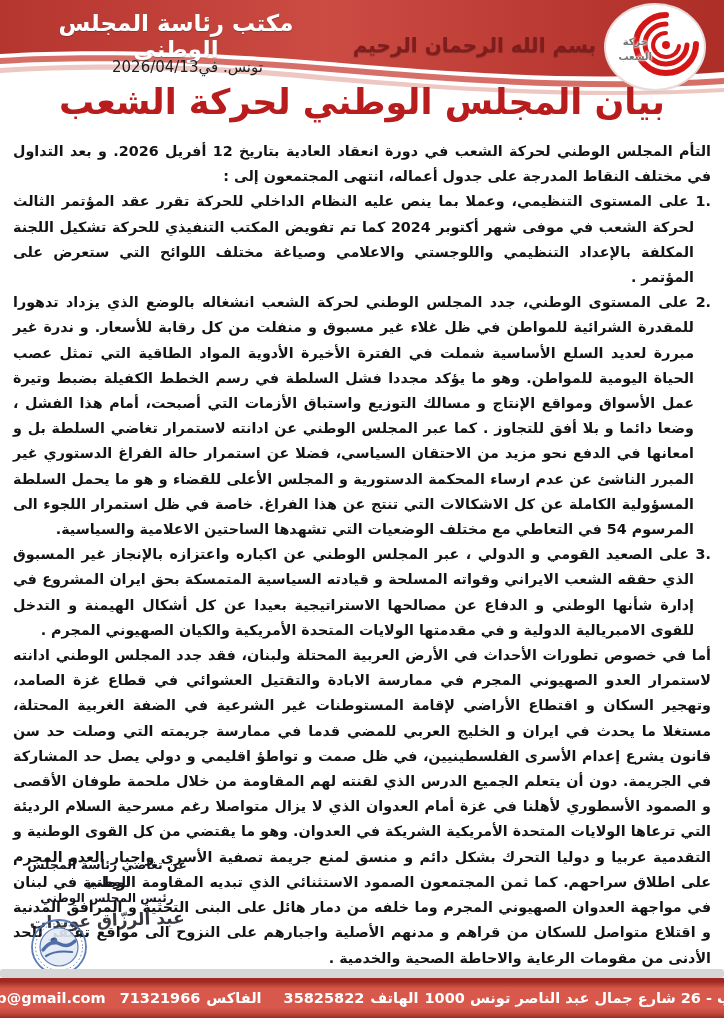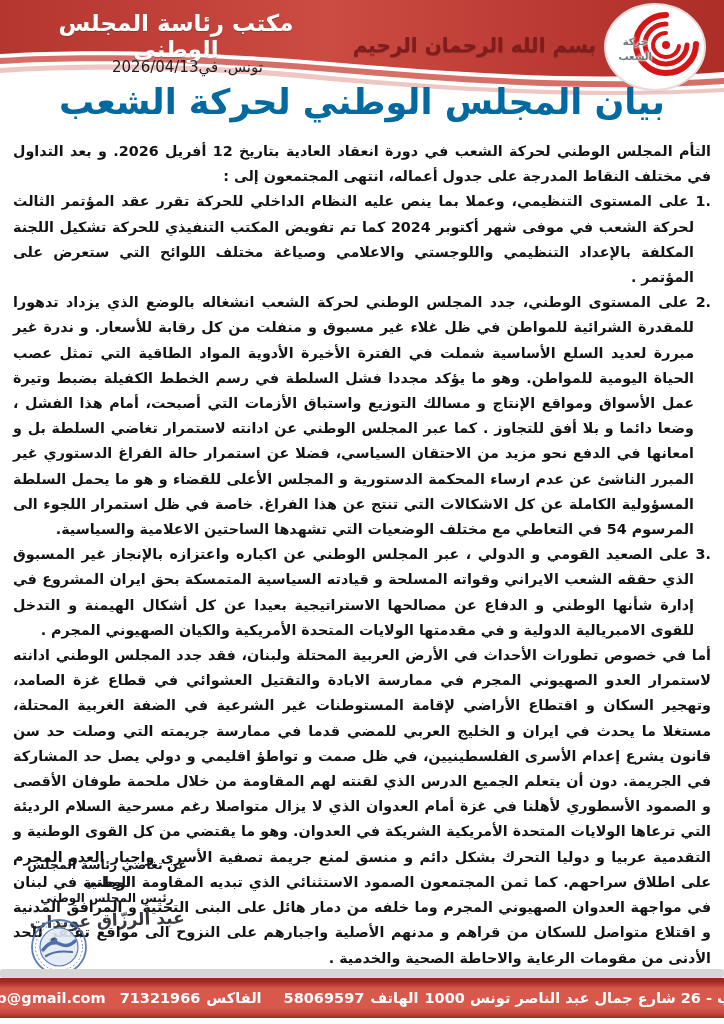--- a/index.html
+++ b/index.html
@@ -33,21 +33,21 @@
   .logo .t1{top:30px;right:56px;}
   .logo .t2{top:45px;right:52px;}
   .date-line{
     position:absolute;top:58px;left:112px;
     font-size:15px;color:#1c1c1c;direction:rtl;
   }
   .date-line .num{display:inline-block;direction:ltr;}
   
   .doc-title{
     position:absolute;top:82px;left:0;width:100%;
-    text-align:center;font-size:35px;font-weight:bold;color:#0369a1;
+    text-align:center;font-size:35px;font-weight:bold;color:#b91c1c;
     letter-spacing:-0.5px;
   }
   
   .body-text{
     position:absolute;top:139px;right:13px;left:13px;
     font-size:14.3px;font-weight:bold;color:#141414;
     line-height:25.2px;text-align:justify;text-justify:inter-word;
   }
   .body-text p{margin:0;}
   .item{padding-right:17px;text-indent:-17px;margin:0;}
@@ -142,19 +142,19 @@
     <circle cx="29" cy="29" r="19" fill="#e3eaf6" stroke="#4a6fae" stroke-width="1.2"></circle>
     <path d="M13,32 q8,-11 17,-6 q8,4 15,-3" fill="none" stroke="#3c5f9e" stroke-width="3.4" stroke-linecap="round"></path>
     <path d="M16,38 q9,-6 26,-4" fill="none" stroke="#3c5f9e" stroke-width="2.2" stroke-linecap="round"></path>
     <circle cx="24" cy="23" r="3.4" fill="#3c5f9e"></circle>
   </svg>
 
   <div class="footer-divider"></div>
   <div class="footer-bar">
     <span class="seg">حركة الشعب - 26 شارع جمال عبد الناصر تونس 1000</span>
     <span class="seg gap1">الهاتف</span>
-    <span class="seg gap1 num">58069597</span>
+    <span class="seg gap1 num">35825822</span>
     <span class="seg gap2">الفاكس</span>
     <span class="seg gap1 num">71321966</span>
     <span class="seg email">infoechaab@gmail.com</span>
   </div>
 
 </div>
 
 </body></html>

